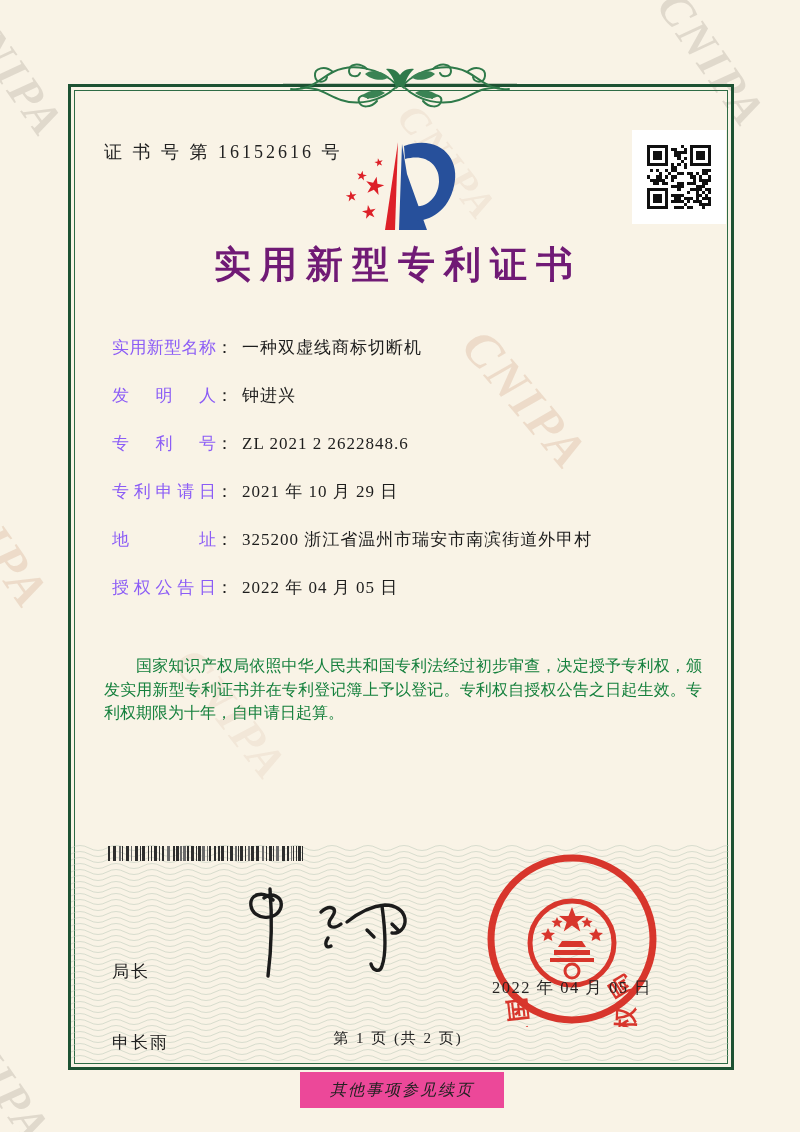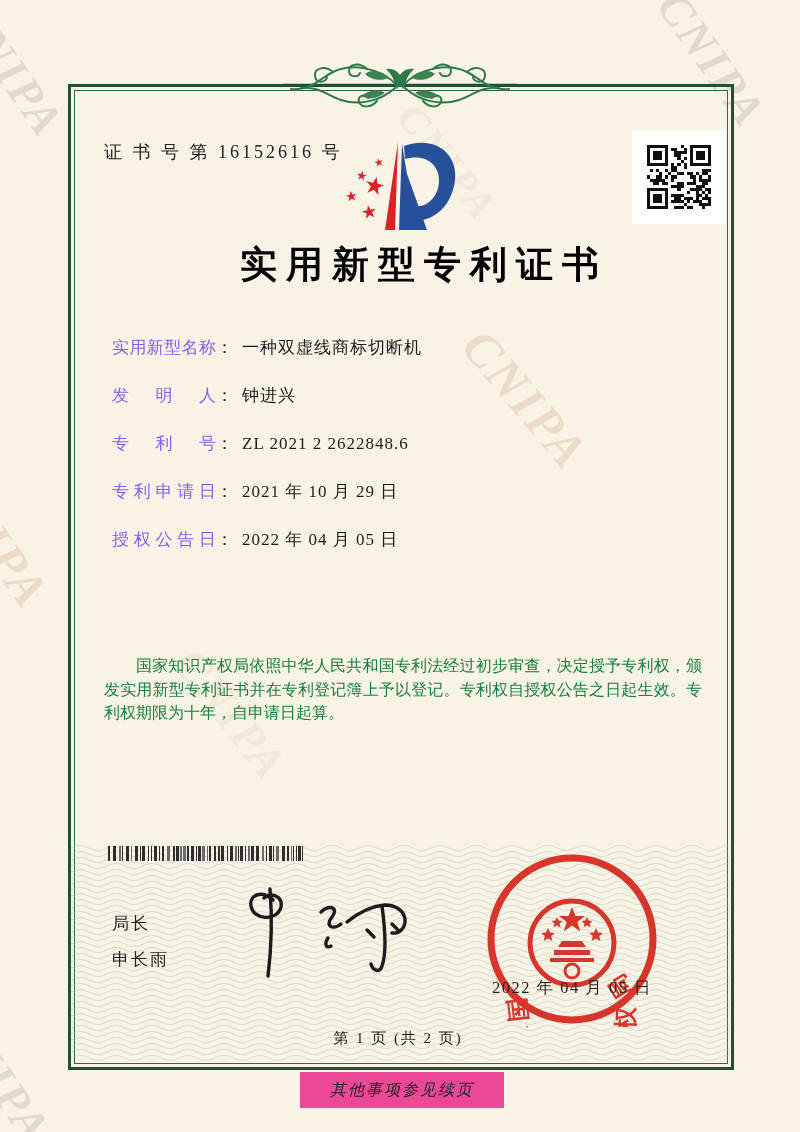--- a/index.html
+++ b/index.html
@@ -34,21 +34,21 @@
   .logo svg{position:absolute;left:0;top:0;}
   .star{
     position:absolute;color:#dd2028;text-align:center;
     font-family:"DejaVu Sans",sans-serif;pointer-events:none;
   }
   
   .qr-plate{left:632px;top:130px;width:94px;height:94px;background:#ffffff;}
   .qr-plate svg{position:absolute;left:15px;top:15px;}
   .title{
     left:68px;top:240px;width:660px;text-align:center;
-    font-size:37px;font-weight:bold;letter-spacing:9px;color:#000000;padding-left:26px;
+    font-size:37px;font-weight:bold;letter-spacing:9px;color:#701a75;
   }
   
   .fields{left:112px;top:336px;width:590px;font-size:17px;}
   .frow{margin-bottom:30px;white-space:nowrap;position:relative;height:18px;}
   .flabel{
     display:inline-block;width:104px;text-align:justify;text-align-last:justify;
     vertical-align:top;color:#8b5cf6;
   }
   .fvalue{margin-left:9px;letter-spacing:1px;}
   .grant2{position:absolute;left:255px;top:0;}
@@ -56,21 +56,21 @@
   .paras{left:104px;top:654px;width:598px;font-size:16px;line-height:23.5px;
     text-align:justify;color:#15803d;}
   .paras p{margin:0;text-indent:2em;}
   
   .waves{left:71px;top:844px;}
   
   .barcode{left:108px;top:846px;}
   
   .signer{left:112px;top:912px;font-family:"Liberation Sans","DejaVu Sans",sans-serif;
     font-size:17px;color:#222;letter-spacing:2px;}
-  .signer div{margin-bottom:13px;}
+  .signer div{margin-bottom:13px;margin-top:48px;}
   .sig-hand{left:233px;top:886px;}
   
   .seal{left:484px;top:851px;width:176px;height:176px;opacity:.93;}
   
   .page-no{left:68px;top:1029px;width:660px;text-align:center;font-size:15px;
     letter-spacing:2px;color:#222;}
   .note-box{left:300px;top:1072px;width:204px;height:36px;background:#ec4899;
     display:flex;align-items:center;justify-content:center;}
   .note-box span{font-size:16px;font-style:italic;letter-spacing:2px;color:#222;}
 </style>
@@ -357,20 +357,23 @@
   <div class="frow">
     <span class="flabel">发明人</span><span>：</span><span class="fvalue">钟进兴</span>
   </div>
   <div class="frow">
     <span class="flabel">专利号</span><span>：</span><span class="fvalue">ZL 2021 2 2622848.6</span>
   </div>
   <div class="frow">
     <span class="flabel">专利申请日</span><span>：</span><span class="fvalue">2021 年 10 月 29 日</span>
   </div>
   <div class="frow">
+    <span class="flabel">地址</span><span>：</span><span class="fvalue">325200 浙江省温州市瑞安市南滨街道外甲村</span>
+  </div>
+  <div class="frow">
     <span class="flabel">授权公告日</span><span>：</span><span class="fvalue">2022 年 04 月 05 日</span>
   </div>
 </div>
 
 <div class="abs paras">
   <p>国家知识产权局依照中华人民共和国专利法经过初步审查，决定授予专利权，颁发实用新型专利证书并在专利登记簿上予以登记。专利权自授权公告之日起生效。专利权期限为十年，自申请日起算。</p>
 </div>
 
 <svg id="waves" class="abs waves" width="658" height="218">
     <path d="M0,4 q9,-5 18,0 q9,5 18,0 q9,-5 18,0 q9,5 18,0 q9,-5 18,0 q9,5 18,0 q9,-5 18,0 q9,5 18,0 q9,-5 18,0 q9,5 18,0 q9,-5 18,0 q9,5 18,0 q9,-5 18,0 q9,5 18,0 q9,-5 18,0 q9,5 18,0 q9,-5 18,0 q9,5 18,0 q9,-5 18,0 q9,5 18,0 q9,-5 18,0 q9,5 18,0 q9,-5 18,0 q9,5 18,0 q9,-5 18,0 q9,5 18,0 q9,-5 18,0 q9,5 18,0 q9,-5 18,0 q9,5 18,0 q9,-5 18,0 q9,5 18,0 q9,-5 18,0 q9,5 18,0 q9,-5 18,0 q9,5 18,0 q9,-5 18,0 q9,5 18,0" fill="none" stroke="#b6c6b6" stroke-width="1" opacity="0.5"></path>

